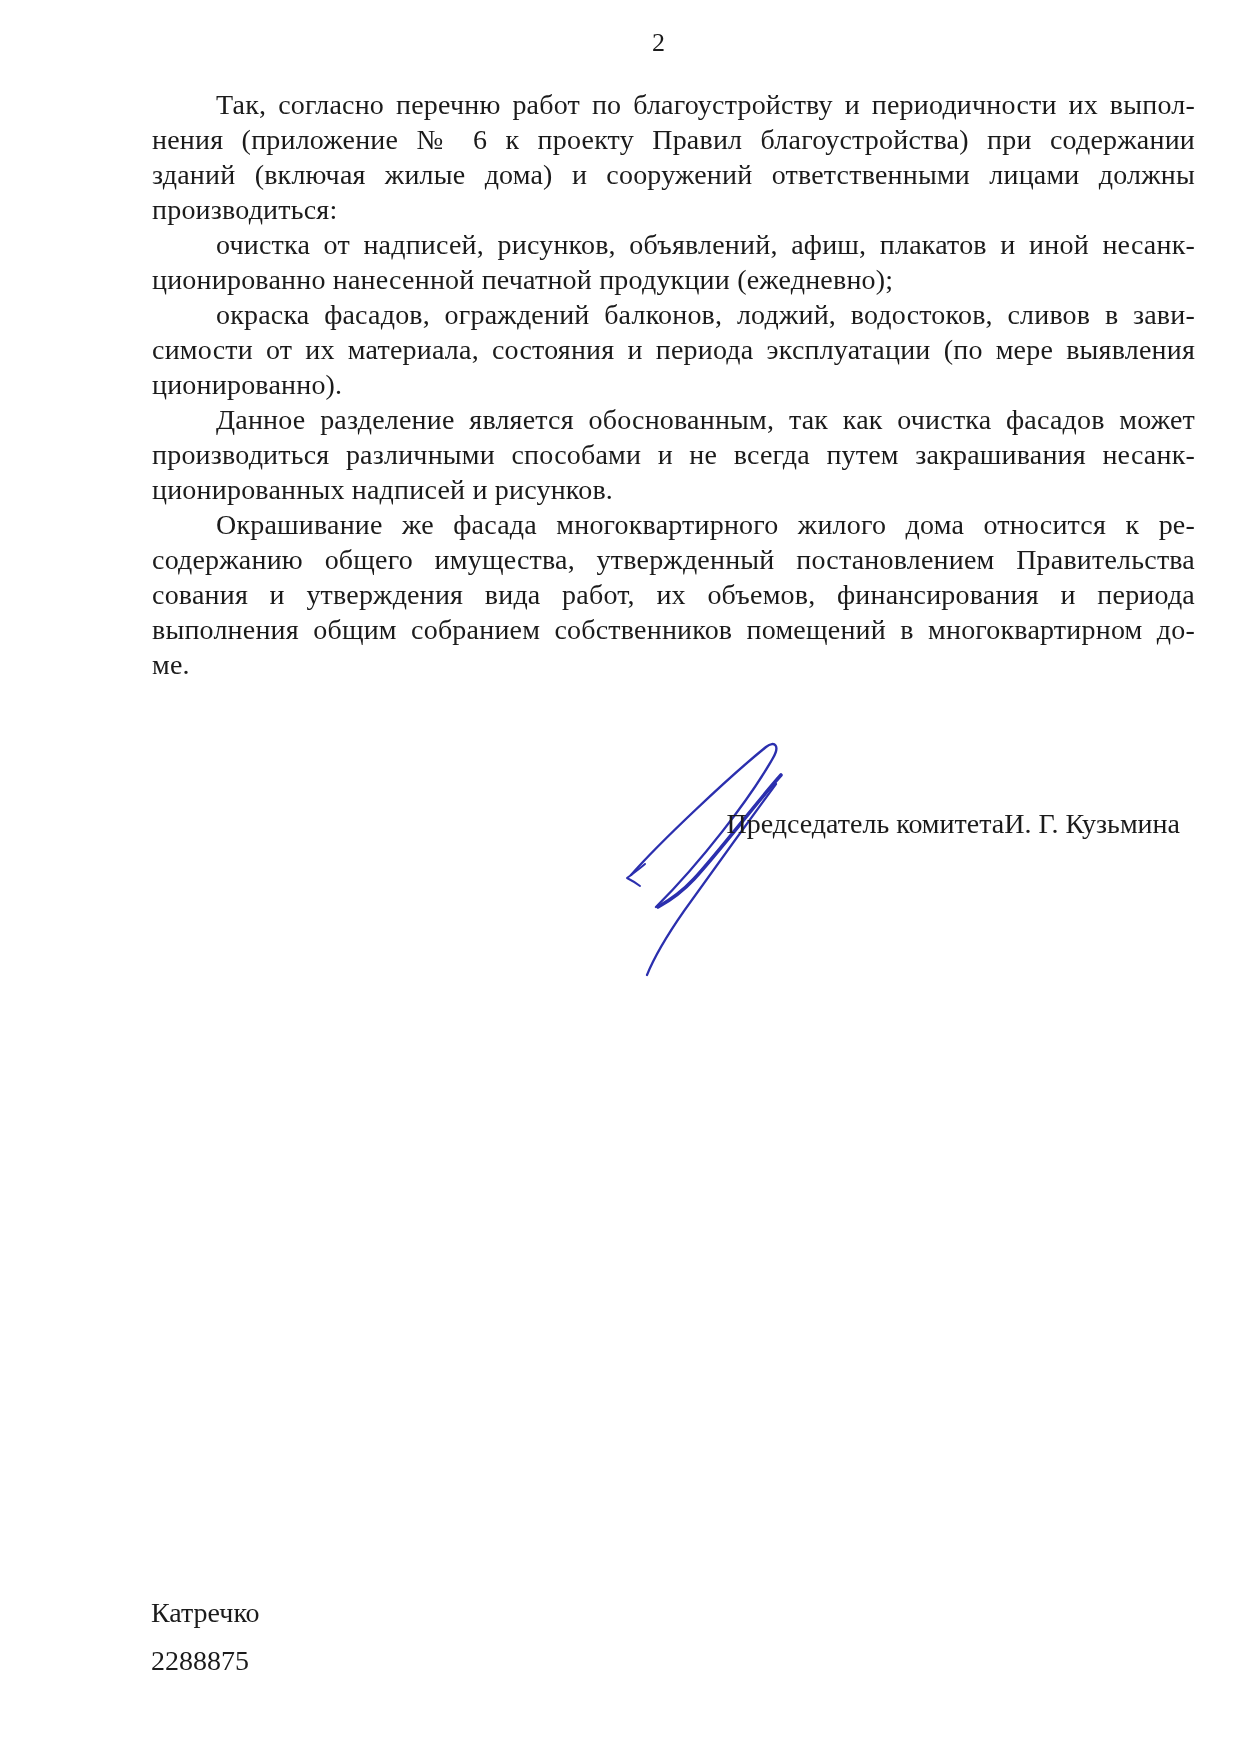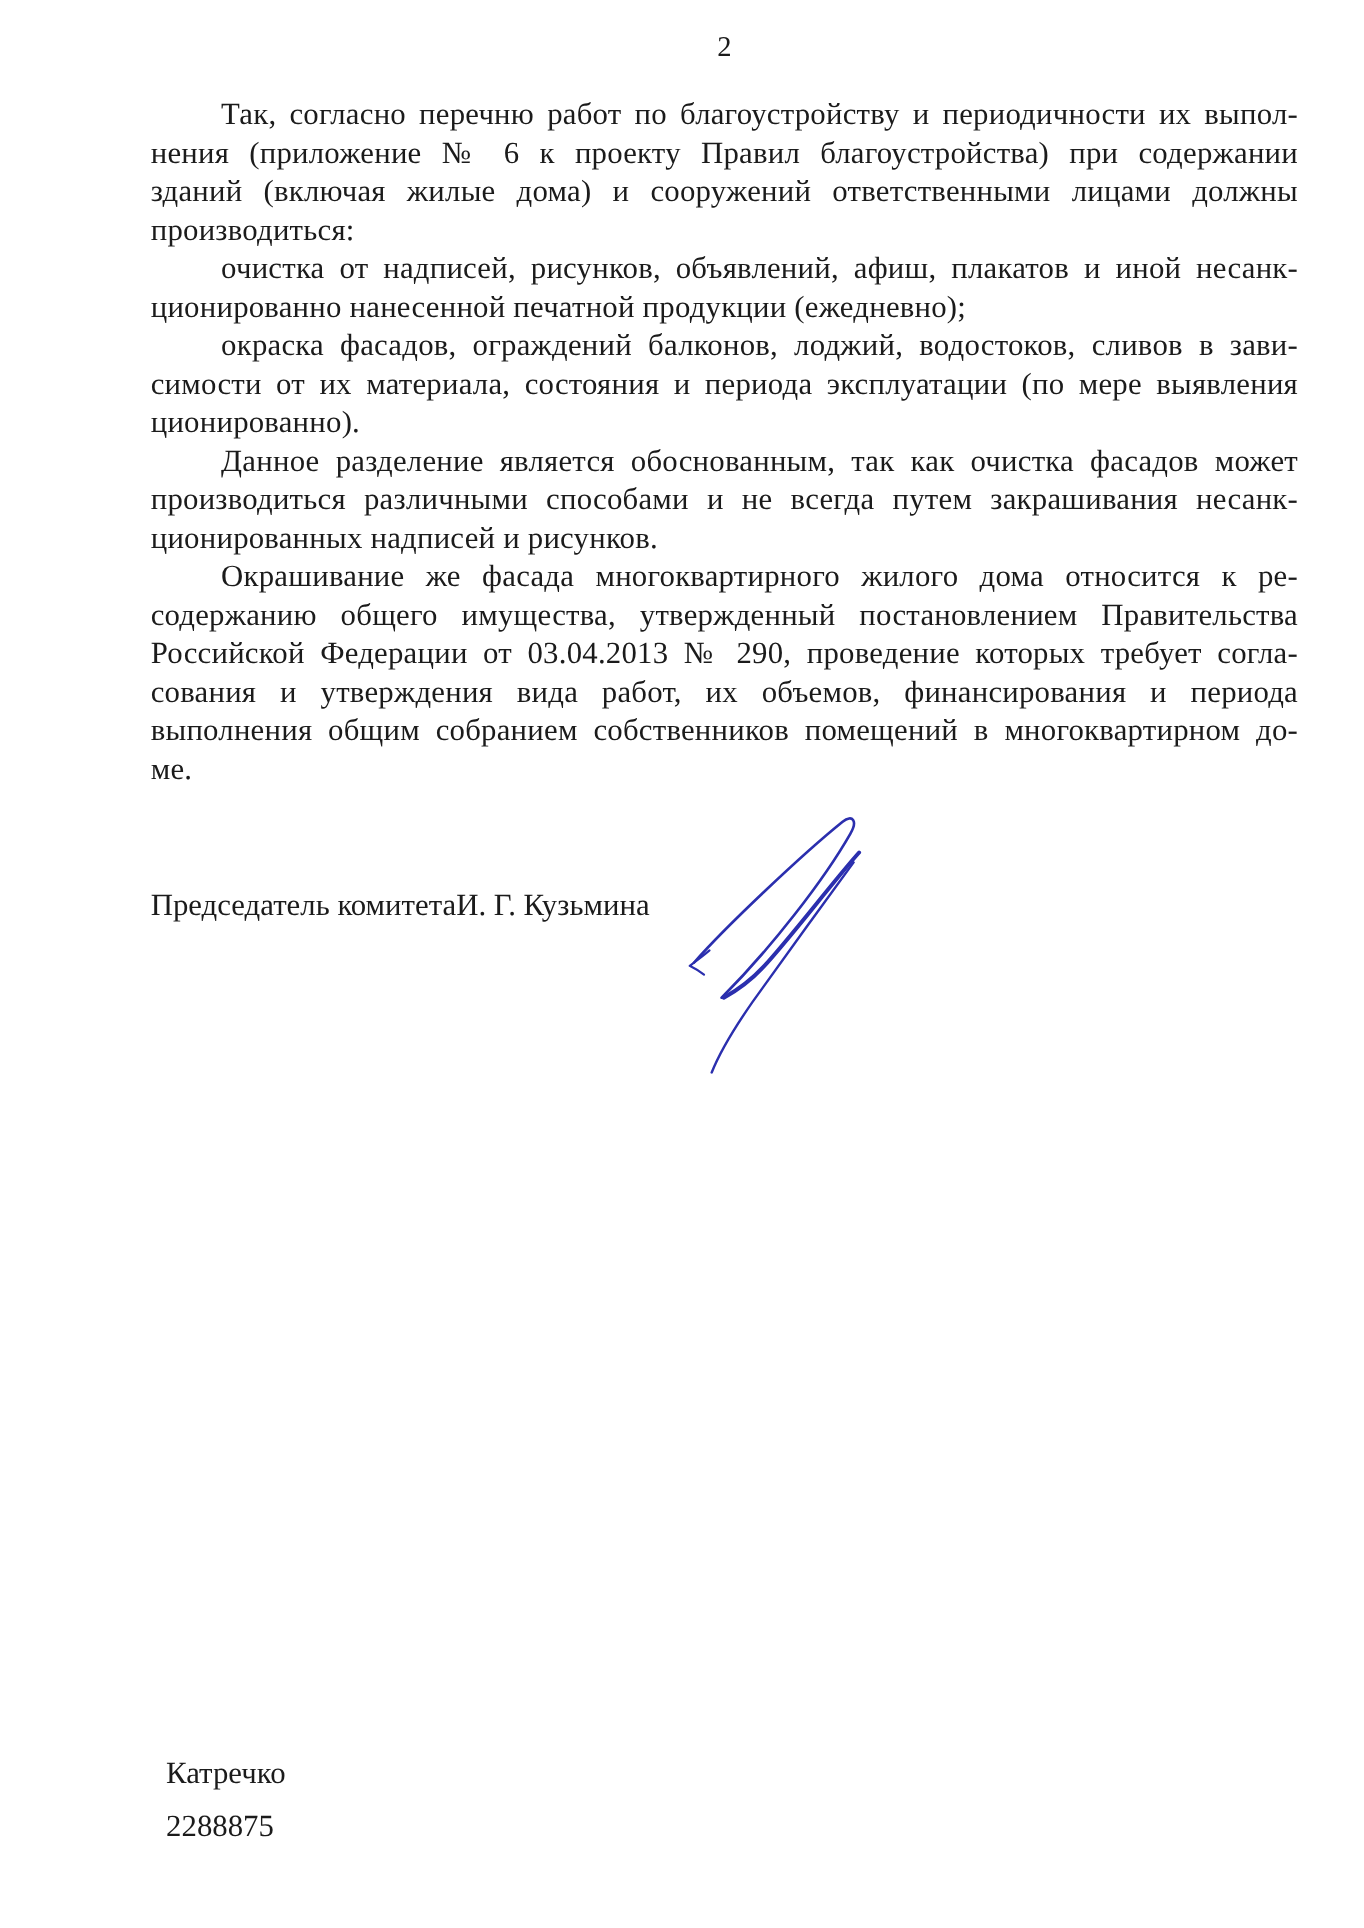--- a/index.html
+++ b/index.html
@@ -22,21 +22,21 @@
     top: 28px;
     left: 137px;
     width: 1043px;
     text-align: center;
     font-size: 26px;
     line-height: 30px;
   }
   .doc-body {
     position: absolute;
     top: 87px;
-    left: 137px;
+    left: 152px;
     width: 1043px;
     font-size: 28px;
     line-height: 35px;
     letter-spacing: 0.2px;
   }
   .para { margin: 0; padding: 0; }
   .line {
     display: block;
     text-align: justify;
     white-space: nowrap;
@@ -44,21 +44,21 @@
   .line.j { text-align-last: justify; }
   .line.first { text-indent: 64px; }
   .sig-row {
     position: absolute;
     top: 806px;
     left: 137px;
     width: 1043px;
     font-size: 28px;
     line-height: 35px;
     display: flex;
-    justify-content: flex-start;
+    justify-content: flex-end;
     align-items: flex-start;
   }
   .sig-svg {
     position: absolute;
     left: 598px;
     top: 726px;
     width: 220px;
     height: 270px;
   }
   .footer {
@@ -94,21 +94,20 @@
         <span class="line">ционированно).</span>
       </p>
       <p class="para">
         <span class="line first j">Данное разделение является обоснованным, так как очистка фасадов может</span>
         <span class="line j">производиться различными способами и не всегда путем закрашивания несанк-</span>
         <span class="line">ционированных надписей и рисунков.</span>
       </p>
       <p class="para">
         <span class="line first j">Окрашивание же фасада многоквартирного жилого дома относится к ре-</span>
         <span class="line j">содержанию общего имущества, утвержденный постановлением Правительства</span>
-        <span class="line j">Российской Федерации от 03.04.2013 № 290, проведение которых требует согла-</span>
         <span class="line j">сования и утверждения вида работ, их объемов, финансирования и периода</span>
         <span class="line j">выполнения общим собранием собственников помещений в многоквартирном до-</span>
         <span class="line">ме.</span>
       </p>
     </div>
 
   <svg class="sig-svg" viewBox="0 0 220 270" fill="none" stroke="#2b2fae" stroke-linecap="round" stroke-linejoin="round">
 
     <path stroke-width="2.4" d="M 33 149 C 62 116 132 50 168 21 C 177 14 182 20 175 32 C 151 74 103 136 58 181"></path>
 

